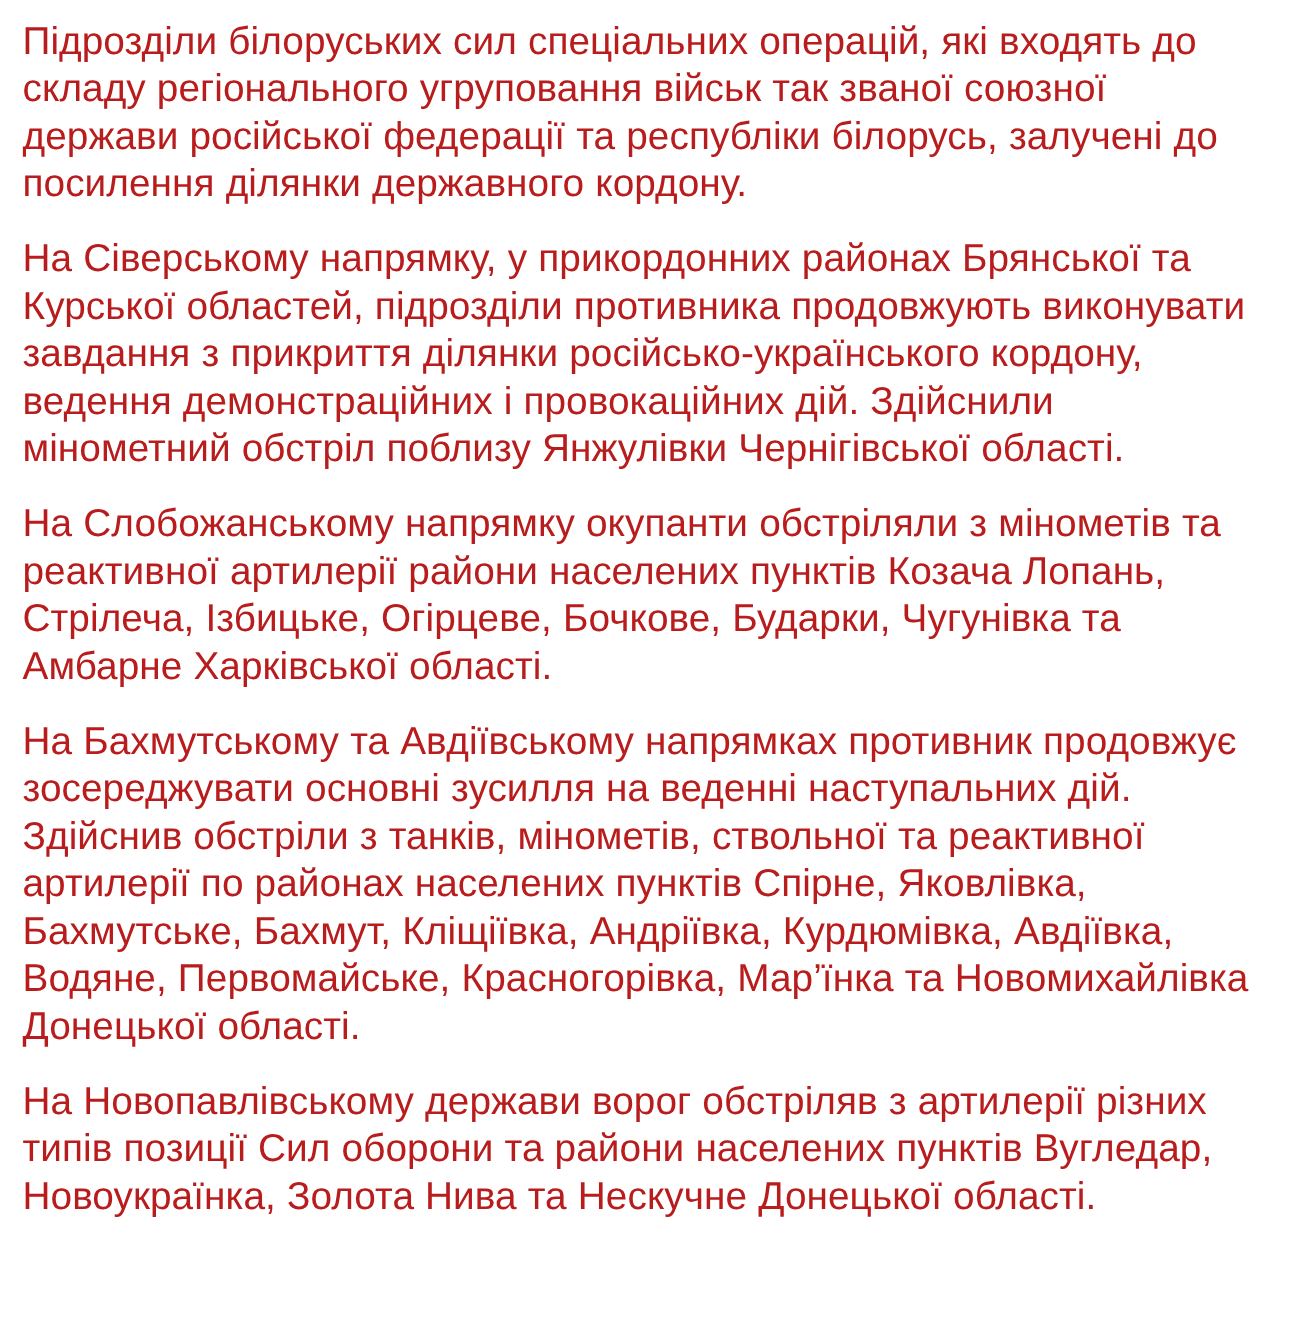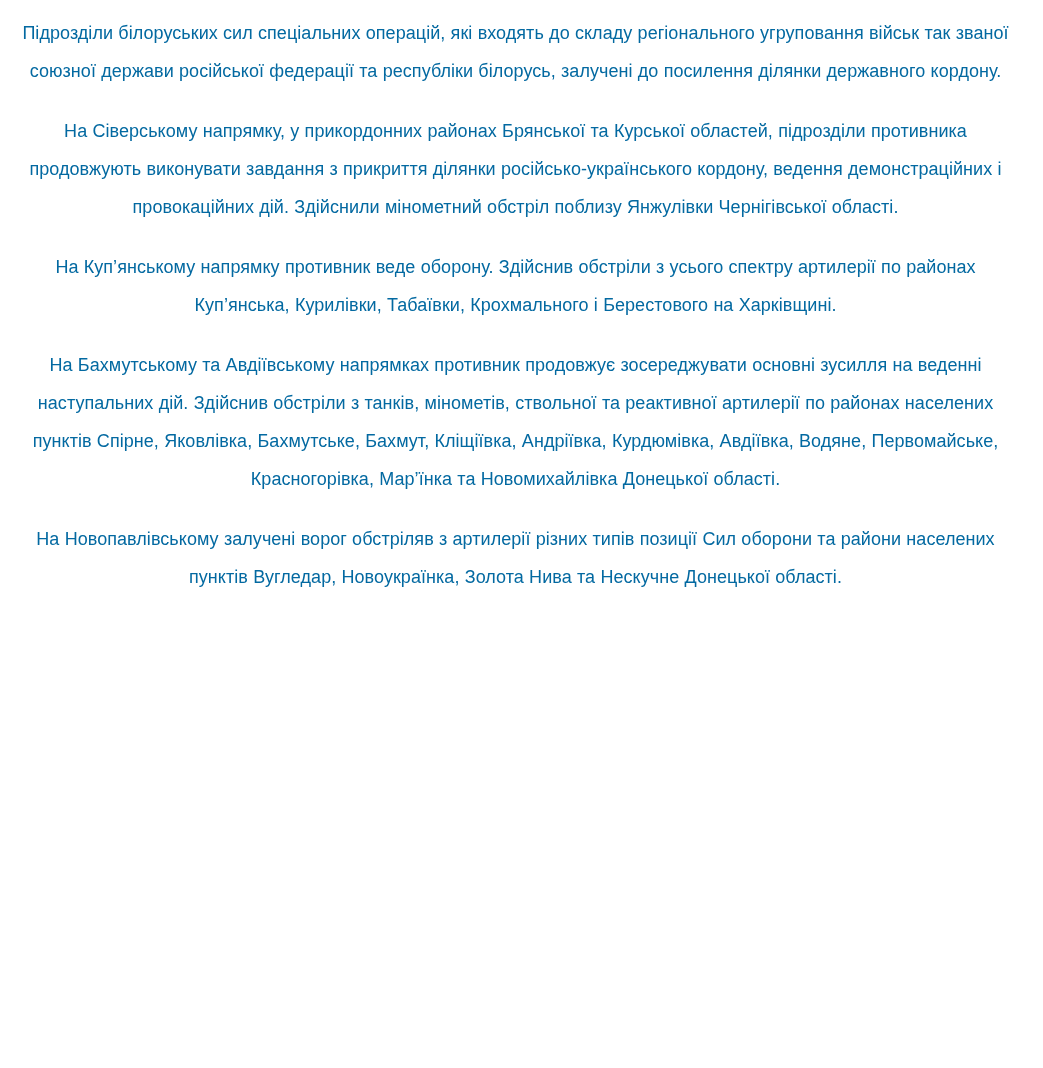--- a/index.html
+++ b/index.html
@@ -13,35 +13,35 @@
     font-family: "Liberation Sans", sans-serif;
     color: #191919;
     -webkit-font-smoothing: antialiased;
   }
   .document {
     box-sizing: border-box;
     width: 1043px;
     padding: 14px 30px 18px 18px;
   }
   .paragraph {
-    font-size: 18px;
+    font-size: 31px;
     line-height: 38px;
     margin: 0 0 22px 0;
     letter-spacing: 0.05px;
     word-spacing: 0.2px;
-    text-align: center;
-    color: #0369a1;
+    text-align: left;
+    color: #b91c1c;
     white-space: pre-wrap;
   }
   .paragraph:last-child {
     margin-bottom: 0;
   }
 </style>
 </head>
 <body>
 
 <div class="document">
   <p class="paragraph">Підрозділи білоруських сил спеціальних операцій, які входять до складу регіонального угруповання військ так званої союзної держави російської федерації та республіки білорусь, залучені до посилення ділянки державного кордону.</p>
   <p class="paragraph">На Сіверському напрямку, у прикордонних районах Брянської та Курської областей, підрозділи противника продовжують виконувати завдання з прикриття ділянки російсько-українського кордону, ведення демонстраційних і провокаційних дій. Здійснили мінометний обстріл поблизу Янжулівки Чернігівської області.</p>
-  <p class="paragraph">На Куп’янському напрямку противник веде оборону. Здійснив обстріли з усього спектру артилерії по районах Куп’янська, Курилівки, Табаївки, Крохмального і Берестового на Харківщині.</p>
+  <p class="paragraph">На Слобожанському напрямку окупанти обстріляли з мінометів та реактивної артилерії райони населених пунктів Козача Лопань, Стрілеча, Ізбицьке, Огірцеве, Бочкове, Бударки, Чугунівка та Амбарне Харківської області.</p>
   <p class="paragraph">На Бахмутському та Авдіївському напрямках противник продовжує зосереджувати основні зусилля на веденні наступальних дій. Здійснив обстріли з танків, мінометів, ствольної та реактивної артилерії по районах населених пунктів Спірне, Яковлівка, Бахмутське, Бахмут, Кліщіївка, Андріївка, Курдюмівка, Авдіївка, Водяне, Первомайське, Красногорівка, Мар’їнка та Новомихайлівка Донецької області.</p>
-  <p class="paragraph">На Новопавлівському залучені ворог обстріляв з артилерії різних типів позиції Сил оборони та райони населених пунктів Вугледар, Новоукраїнка, Золота Нива та Нескучне Донецької області.</p>
+  <p class="paragraph">На Новопавлівському держави ворог обстріляв з артилерії різних типів позиції Сил оборони та райони населених пунктів Вугледар, Новоукраїнка, Золота Нива та Нескучне Донецької області.</p>
 </div>
 
 </body></html>

